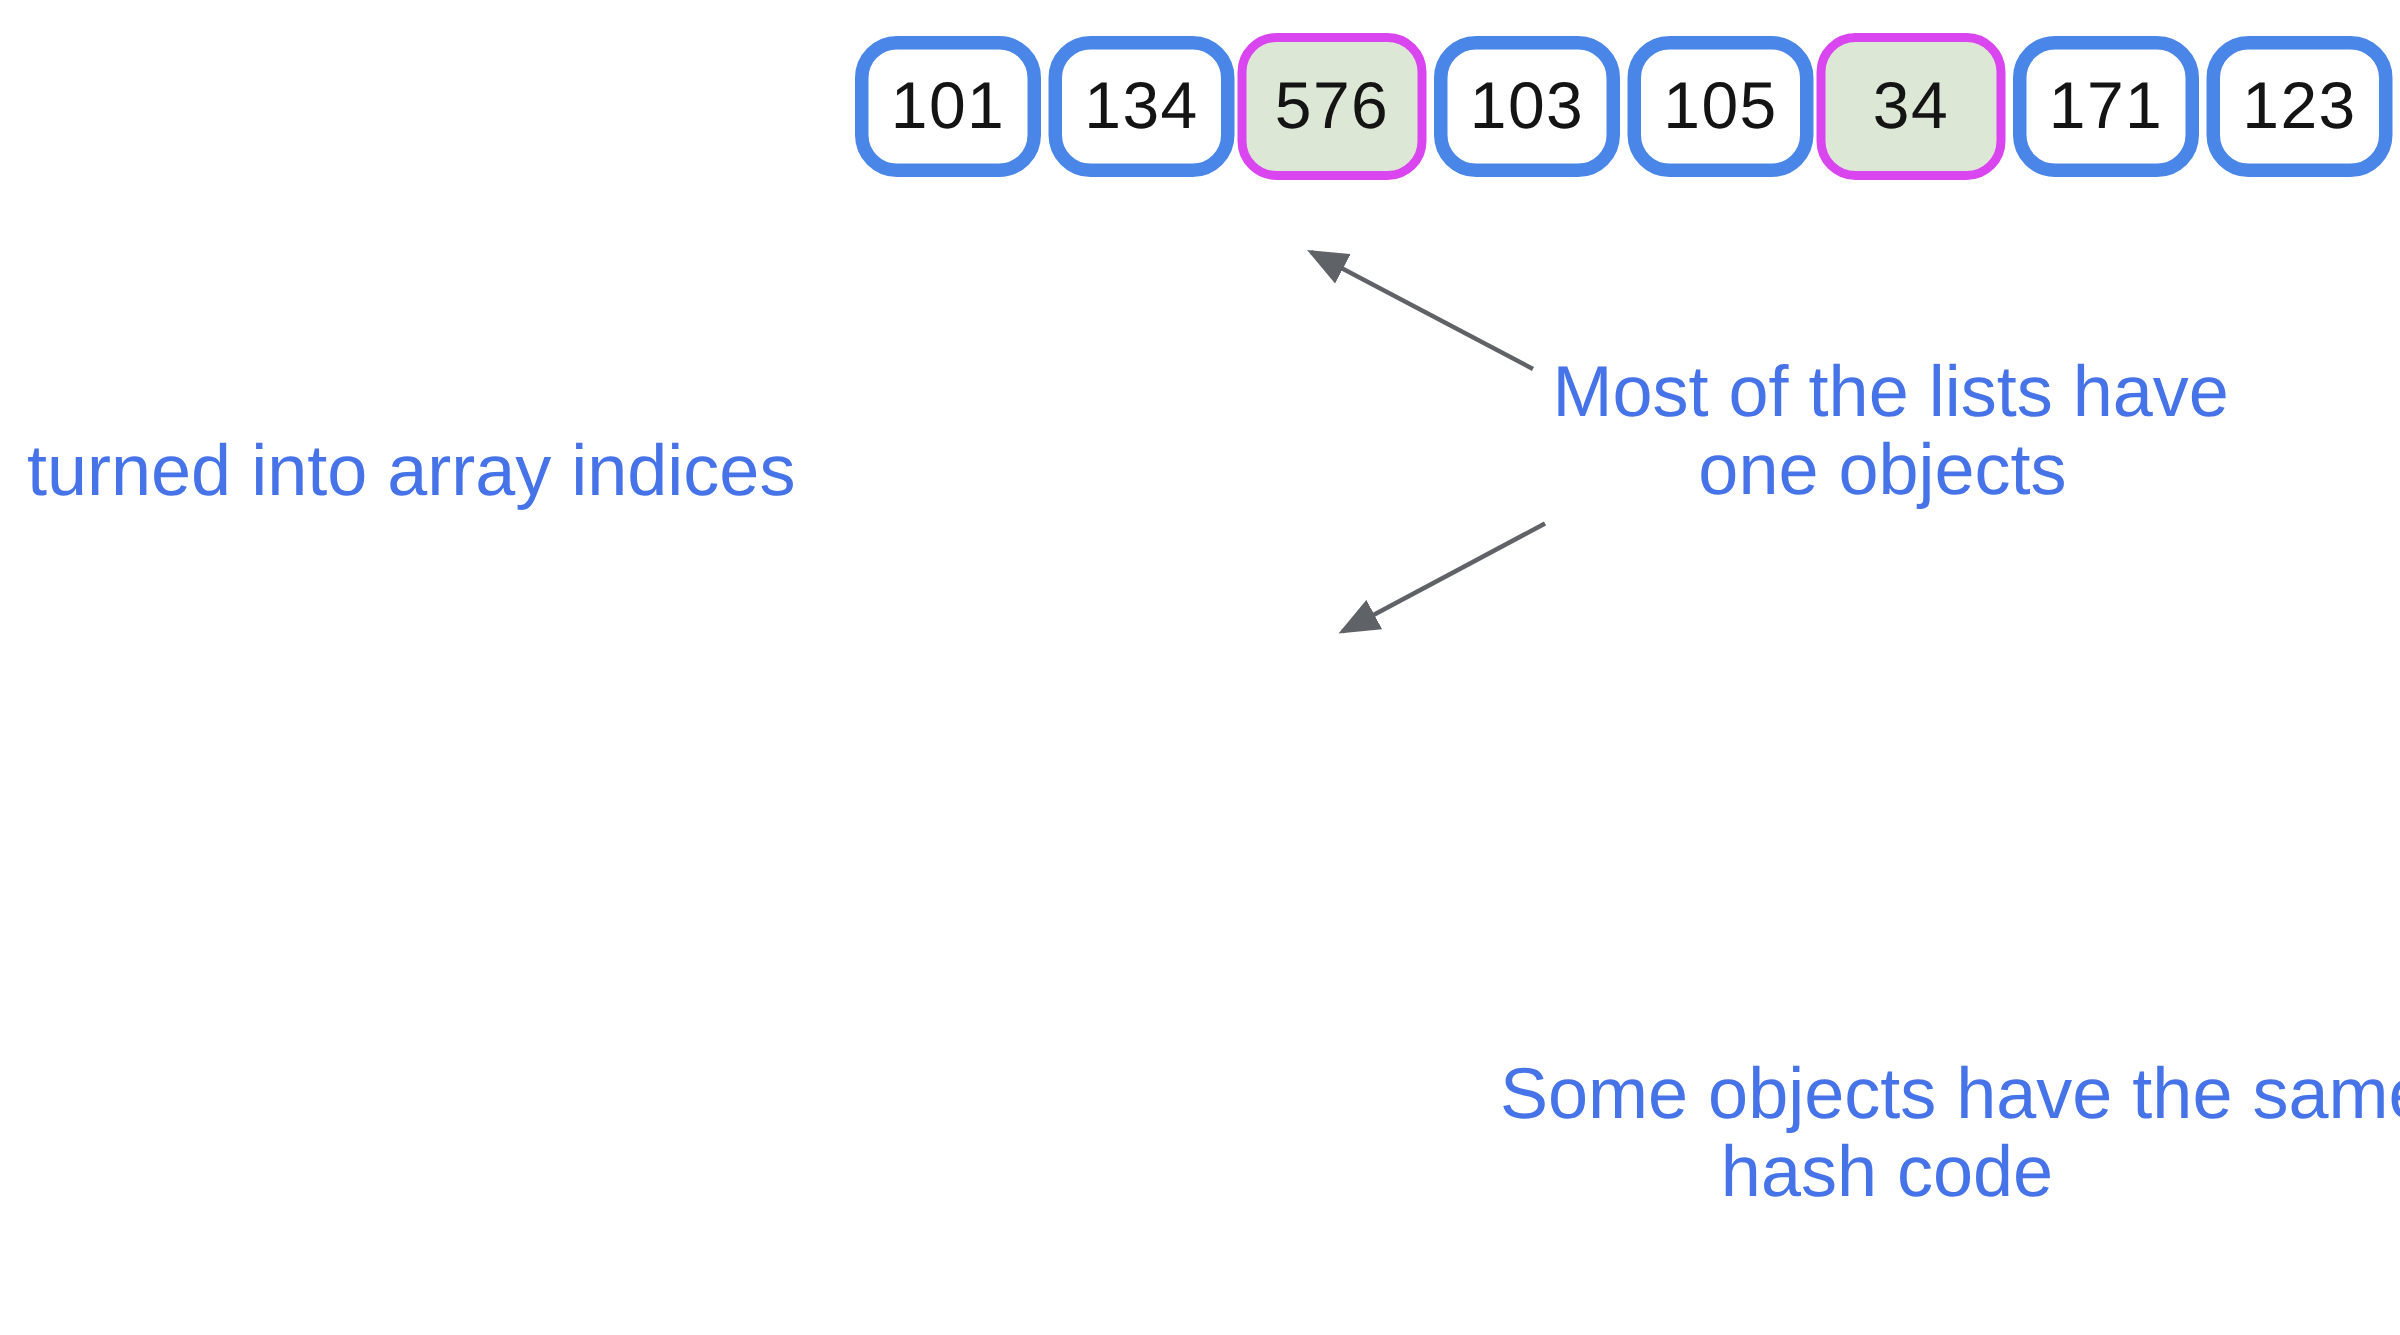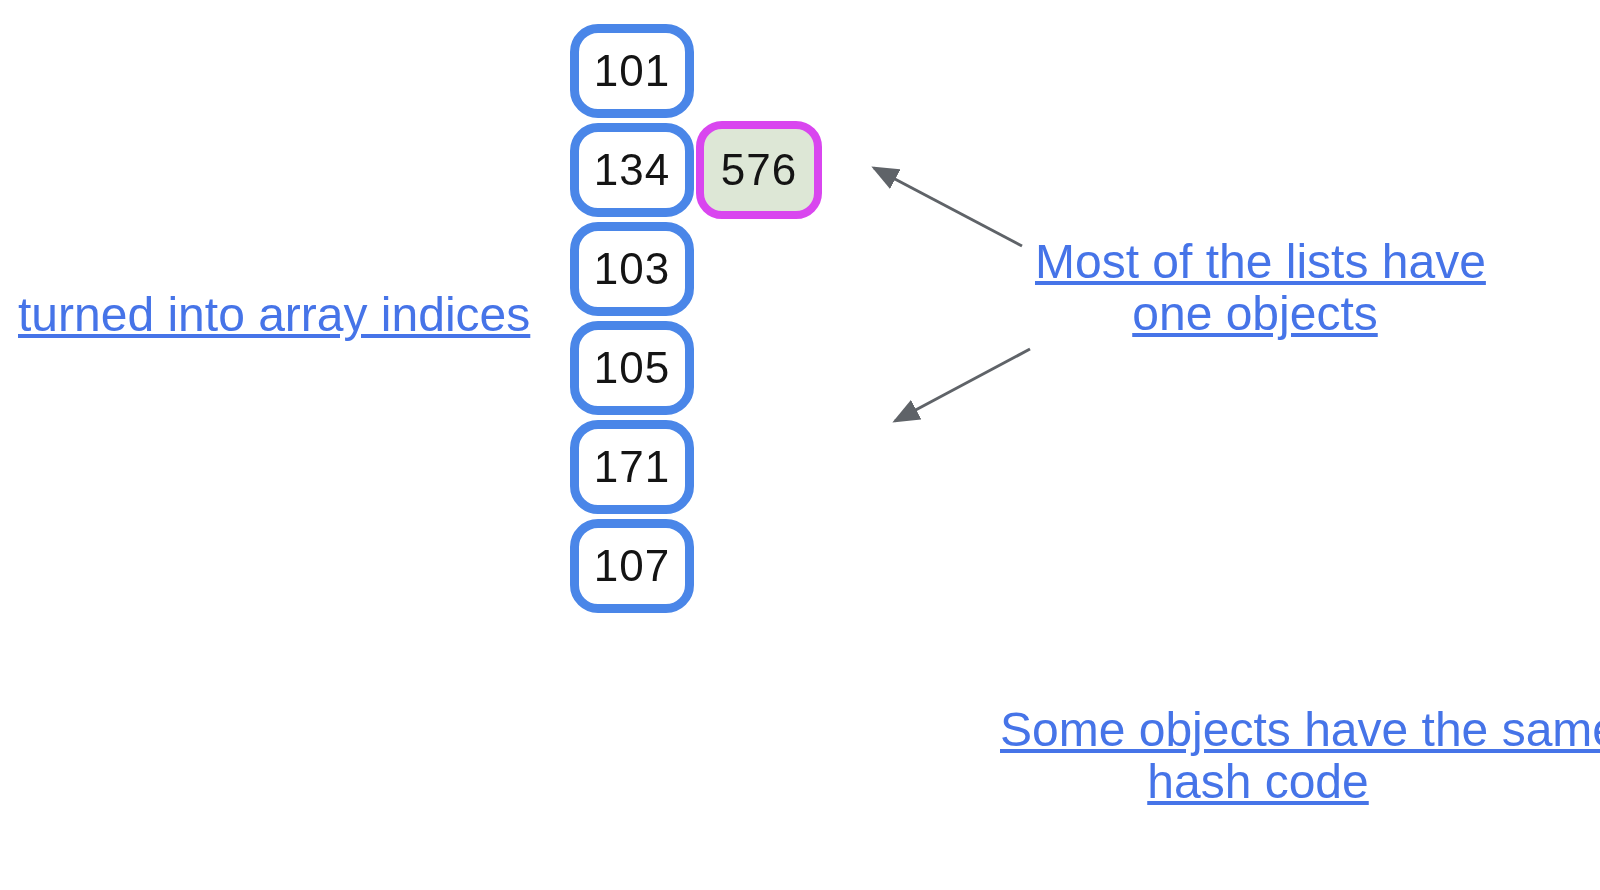--- a/index.html
+++ b/index.html
@@ -15,21 +15,20 @@
     background: #ffffff;
     overflow: hidden;
   }
 
   
   .array-column {
     position: absolute;
     left: 570px;
     top: 24px;
     display: flex;
-    flex-direction: column;
     gap: 5px;
     text-align: right;
   }
   .array-row {
     display: flex;
     gap: 2px;
     height: 94px;
     align-items: center;
   }
   .index-box {
@@ -46,39 +45,39 @@
     font-size: 44px;
     color: #141414;
     letter-spacing: 1px;
   }
   .value-box {
     box-sizing: border-box;
     flex: 0 0 auto;
     width: 126px;
     height: 98px;
     background: #dde7d6;
-    border: 8px solid #d946ef;
+    border: 6px solid #d946ef;
     border-radius: 26px;
     display: flex;
     align-items: center;
     justify-content: center;
     font-size: 44px;
     color: #141414;
     letter-spacing: 1px;
   }
 
   
   .label {
     position: absolute;
     color: #4674e8;
     font-size: 48px;
     line-height: 52px;
     text-align: center;
   }
-  .label .line { white-space: nowrap; text-decoration: underline; }
+  .label .line { white-space: nowrap; }
 
   #label-outer-array { left: 18px;   top: 289px; width: 466px; }
   #label-most-lists  { left: 1035px; top: 236px; width: 440px; }
   #label-same-hash   { left: 1000px; top: 704px; width: 516px; }
 
   
   #arrow-layer {
     position: absolute;
     left: 0;
     top: 0;
@@ -108,26 +107,27 @@
       </div>
       <div class="array-row">
         <div class="index-box">134</div>
         <div class="value-box">576</div>
       </div>
       <div class="array-row">
         <div class="index-box">103</div>
       </div>
       <div class="array-row">
         <div class="index-box">105</div>
+        <div class="value-box">34</div>
       </div>
       <div class="array-row">
         <div class="index-box">171</div>
       </div>
       <div class="array-row">
-        <div class="index-box">107</div>
+        <div class="index-box">123</div>
       </div>
     </div>
 
   <div class="label" id="label-outer-array">
     <div class="line">turned into array indices</div>
   </div>
 
   <div class="label" id="label-most-lists">
     <div class="line">Most of the lists have</div>
     <div class="line">one objects</div>

